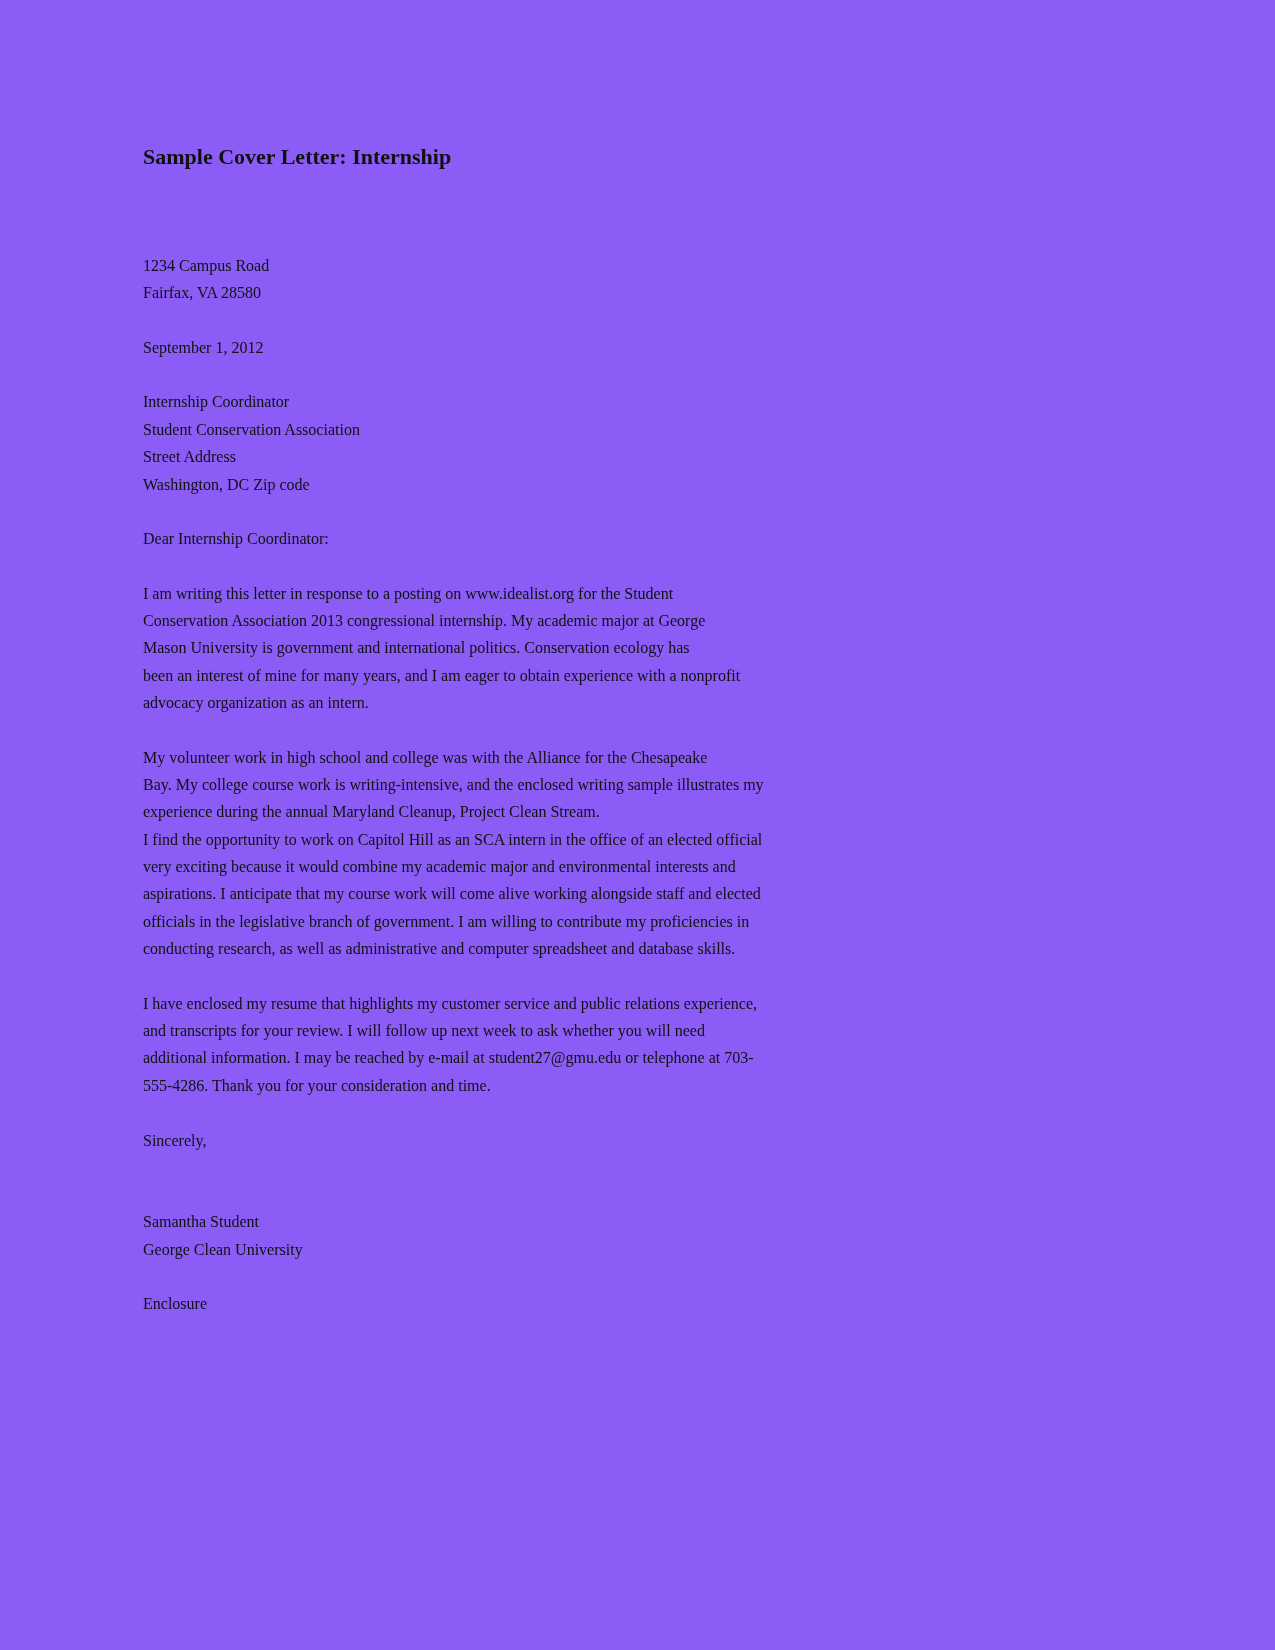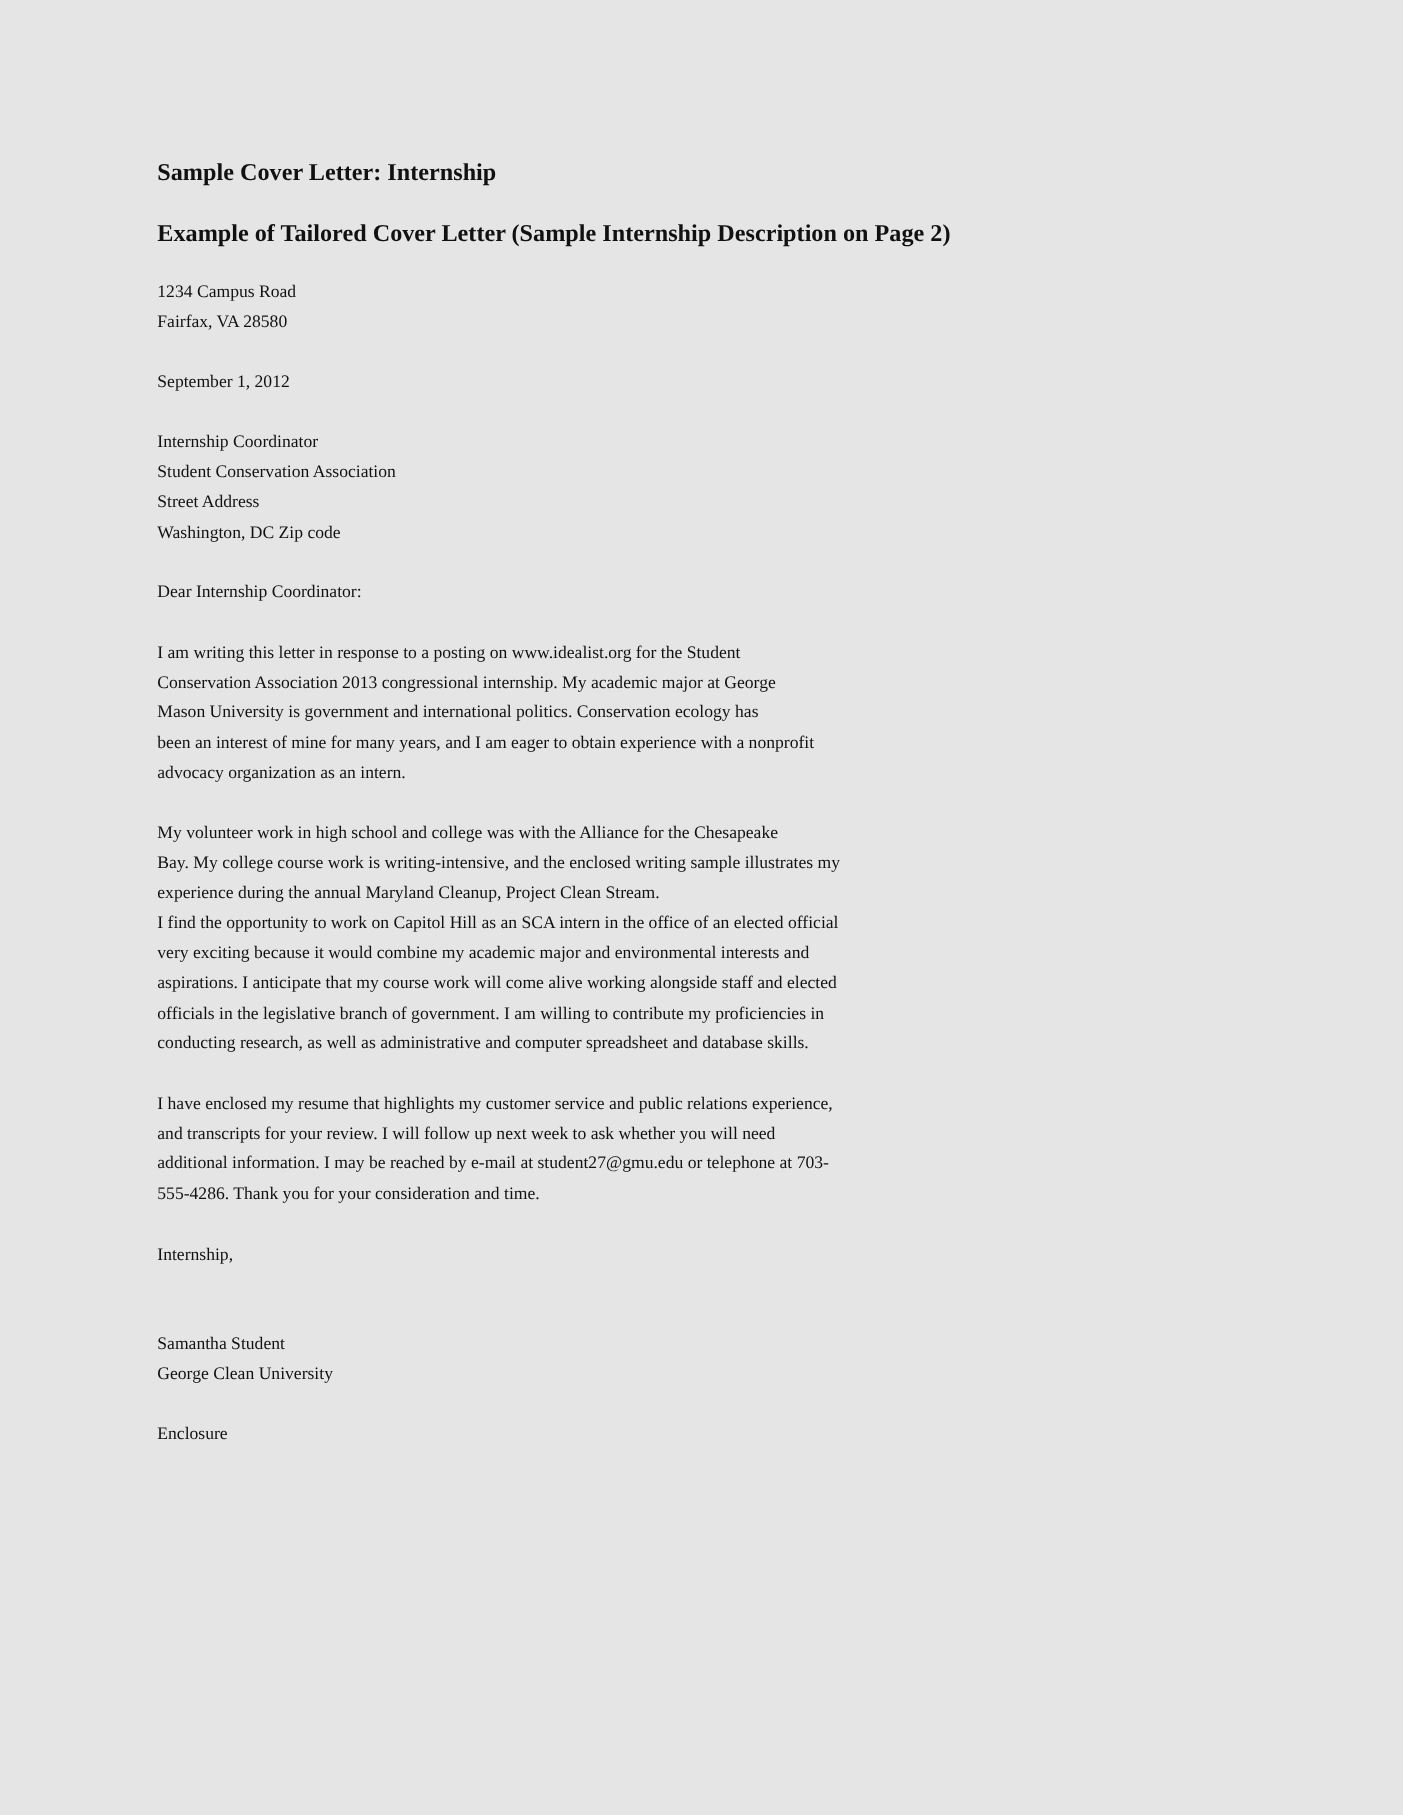--- a/index.html
+++ b/index.html
@@ -1,30 +1,29 @@
 <!DOCTYPE html>
 <html><head>
 <meta charset="utf-8">
 <style>
   html, body { margin: 0; padding: 0; background: #ffffff; }
   body { width: 1275px; height: 1650px; position: relative; overflow: hidden; }
-  .page { position: absolute; left: 0; top: 0; width: 1275px; height: 1650px; background: #e5e5e5; }
+  .page { position: absolute; left: 0; top: 0; width: 1275px; height: 1650px; background: #8b5cf6; }
   .line {
     position: absolute; left: 143px;
     font-family: "Liberation Serif", "DejaVu Serif", serif;
     font-size: 16px; color: #111111; white-space: nowrap; line-height: 27px;
   }
   .bold { font-weight: bold; font-size: 22px; }
 </style>
 </head>
 <body>
 
 <div class="page">
   <div class="line bold" style="top:143px">Sample Cover Letter: Internship</div>
-  <div class="line bold" style="top:198px">Example of Tailored Cover Letter (Sample Internship Description on Page 2)</div>
 
   <div class="line" style="top:252px">1234 Campus Road</div>
   <div class="line" style="top:279px">Fairfax, VA 28580</div>
 
   <div class="line" style="top:334px">September 1, 2012</div>
 
   <div class="line" style="top:388px">Internship Coordinator</div>
   <div class="line" style="top:416px">Student Conservation Association</div>
   <div class="line" style="top:443px">Street Address</div>
   <div class="line" style="top:471px">Washington, DC Zip code</div>
@@ -44,19 +43,19 @@
   <div class="line" style="top:853px">very exciting because it would combine my academic major and environmental interests and</div>
   <div class="line" style="top:880px">aspirations. I anticipate that my course work will come alive working alongside staff and elected</div>
   <div class="line" style="top:935px">conducting research, as well as administrative and computer spreadsheet and database skills.</div>
   <div class="line" style="top:908px">officials in the legislative branch of government. I am willing to contribute my proficiencies in</div>
 
   <div class="line" style="top:1017px">and transcripts for your review. I will follow up next week to ask whether you will need</div>
   <div class="line" style="top:990px">I have enclosed my resume that highlights my customer service and public relations experience,</div>
   <div class="line" style="top:1044px">additional information. I may be reached by e-mail at student27@gmu.edu or telephone at 703-</div>
   <div class="line" style="top:1072px">555-4286. Thank you for your consideration and time.</div>
 
-  <div class="line" style="top:1127px">Internship,</div>
+  <div class="line" style="top:1127px">Sincerely,</div>
 
   <div class="line" style="top:1208px">Samantha Student</div>
   <div class="line" style="top:1236px">George Clean University</div>
 
   <div class="line" style="top:1290px">Enclosure</div>
 </div>
 
 </body></html>

